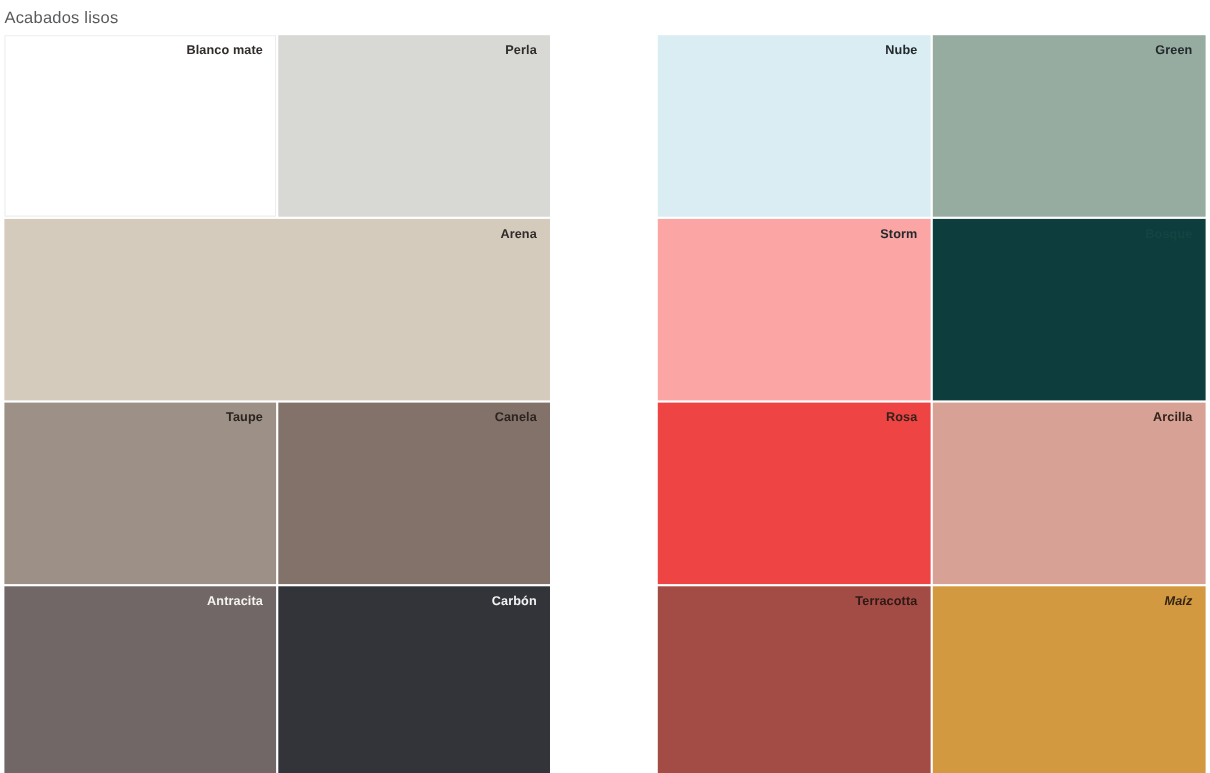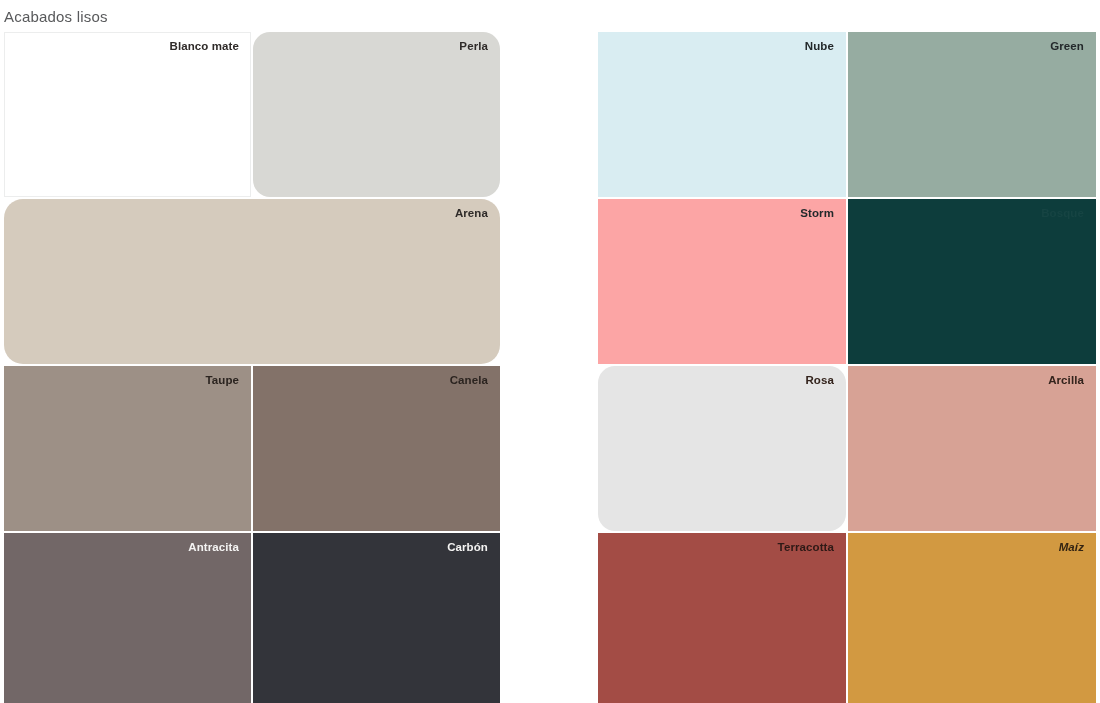--- a/index.html
+++ b/index.html
@@ -56,21 +56,21 @@
     height: 671px;
     grid-template-rows: 165px 165px 165px 172px;
   }
 
   .swatch {
     position: relative;
     overflow: hidden;
     display: block;
   }
 
-  .swatch.span-2 { grid-column: 1 / span 2; border-radius: 19px; }
+  .swatch.span-2 { grid-column: 1 / span 2; }
 
   .swatch-label {
     position: absolute;
     top: 7px;
     right: 12px;
     font-size: 11.5px;
     font-weight: bold;
     letter-spacing: 0.1px;
     line-height: 14px;
     white-space: nowrap;
@@ -83,21 +83,21 @@
 <body>
 
 <div class="page">
 
   <div class="section-title" style="color: rgb(88, 89, 91);">Acabados lisos</div>
 
   <div class="swatch-grid" id="grid-left">
       <div class="swatch bordered" style="background: rgb(255, 255, 255);">
         <span class="swatch-label" style="color: rgb(47, 43, 41); padding-left: 40px;">Blanco mate</span>
       </div>
-      <div class="swatch" style="background: rgb(216, 216, 212); border-radius: 17px;">
+      <div class="swatch" style="background: rgb(216, 216, 212);">
         <span class="swatch-label" style="color: rgb(47, 43, 41);">Perla</span>
       </div>
       <div class="swatch span-2" style="background: rgb(213, 203, 189);">
         <span class="swatch-label" style="color: rgb(47, 43, 41);">Arena</span>
       </div>
       <div class="swatch" style="background: rgb(157, 144, 134);">
         <span class="swatch-label" style="color: rgb(43, 36, 32);">Taupe</span>
       </div>
       <div class="swatch" style="background: rgb(131, 114, 105);">
         <span class="swatch-label" style="color: rgb(43, 36, 32);">Canela</span>
@@ -116,21 +116,21 @@
       </div>
       <div class="swatch" style="background: rgb(150, 172, 161);">
         <span class="swatch-label" style="color: rgb(35, 41, 43);">Green</span>
       </div>
       <div class="swatch" style="background: #fca5a5;">
         <span class="swatch-label" style="color: rgb(35, 41, 43);">Storm</span>
       </div>
       <div class="swatch" style="background: rgb(13, 61, 60);">
         <span class="swatch-label" style="color: rgb(22, 68, 67);">Bosque</span>
       </div>
-      <div class="swatch" style="background: #e5e5e5; border-radius: 17px;">
+      <div class="swatch" style="background: #ef4444;">
         <span class="swatch-label" style="color: rgb(51, 35, 28);">Rosa</span>
       </div>
       <div class="swatch" style="background: rgb(215, 162, 149);">
         <span class="swatch-label" style="color: rgb(51, 35, 28);">Arcilla</span>
       </div>
       <div class="swatch" style="background: rgb(163, 76, 69);">
         <span class="swatch-label" style="color: rgb(46, 25, 22);">Terracotta</span>
       </div>
       <div class="swatch" style="background: rgb(210, 153, 65);">
         <span class="swatch-label" style="color: rgb(51, 36, 19); font-style: italic;">Maíz</span>

